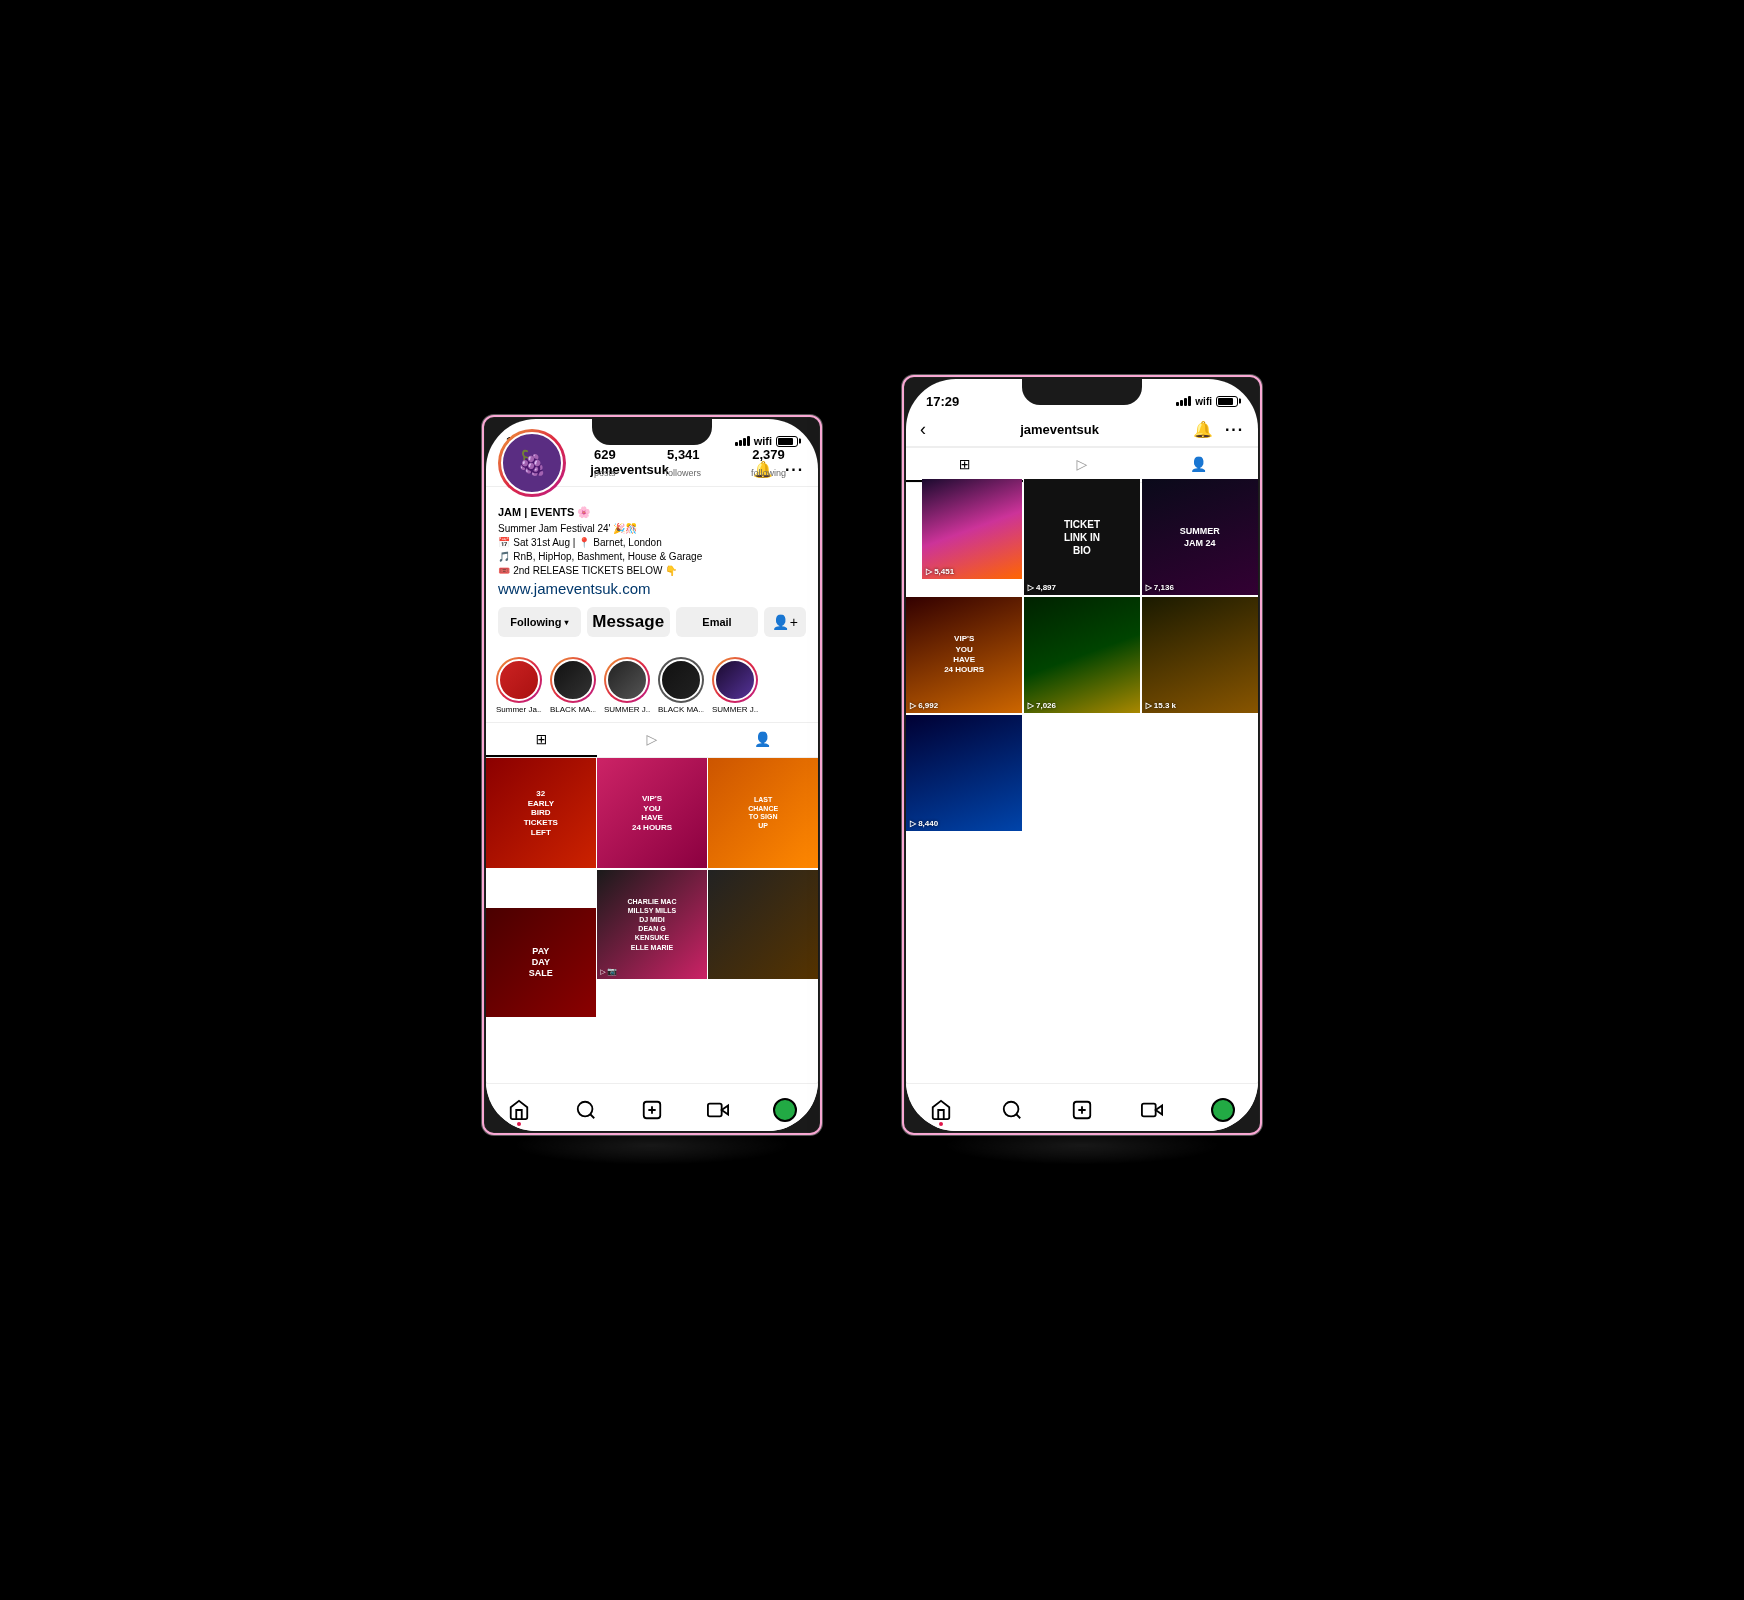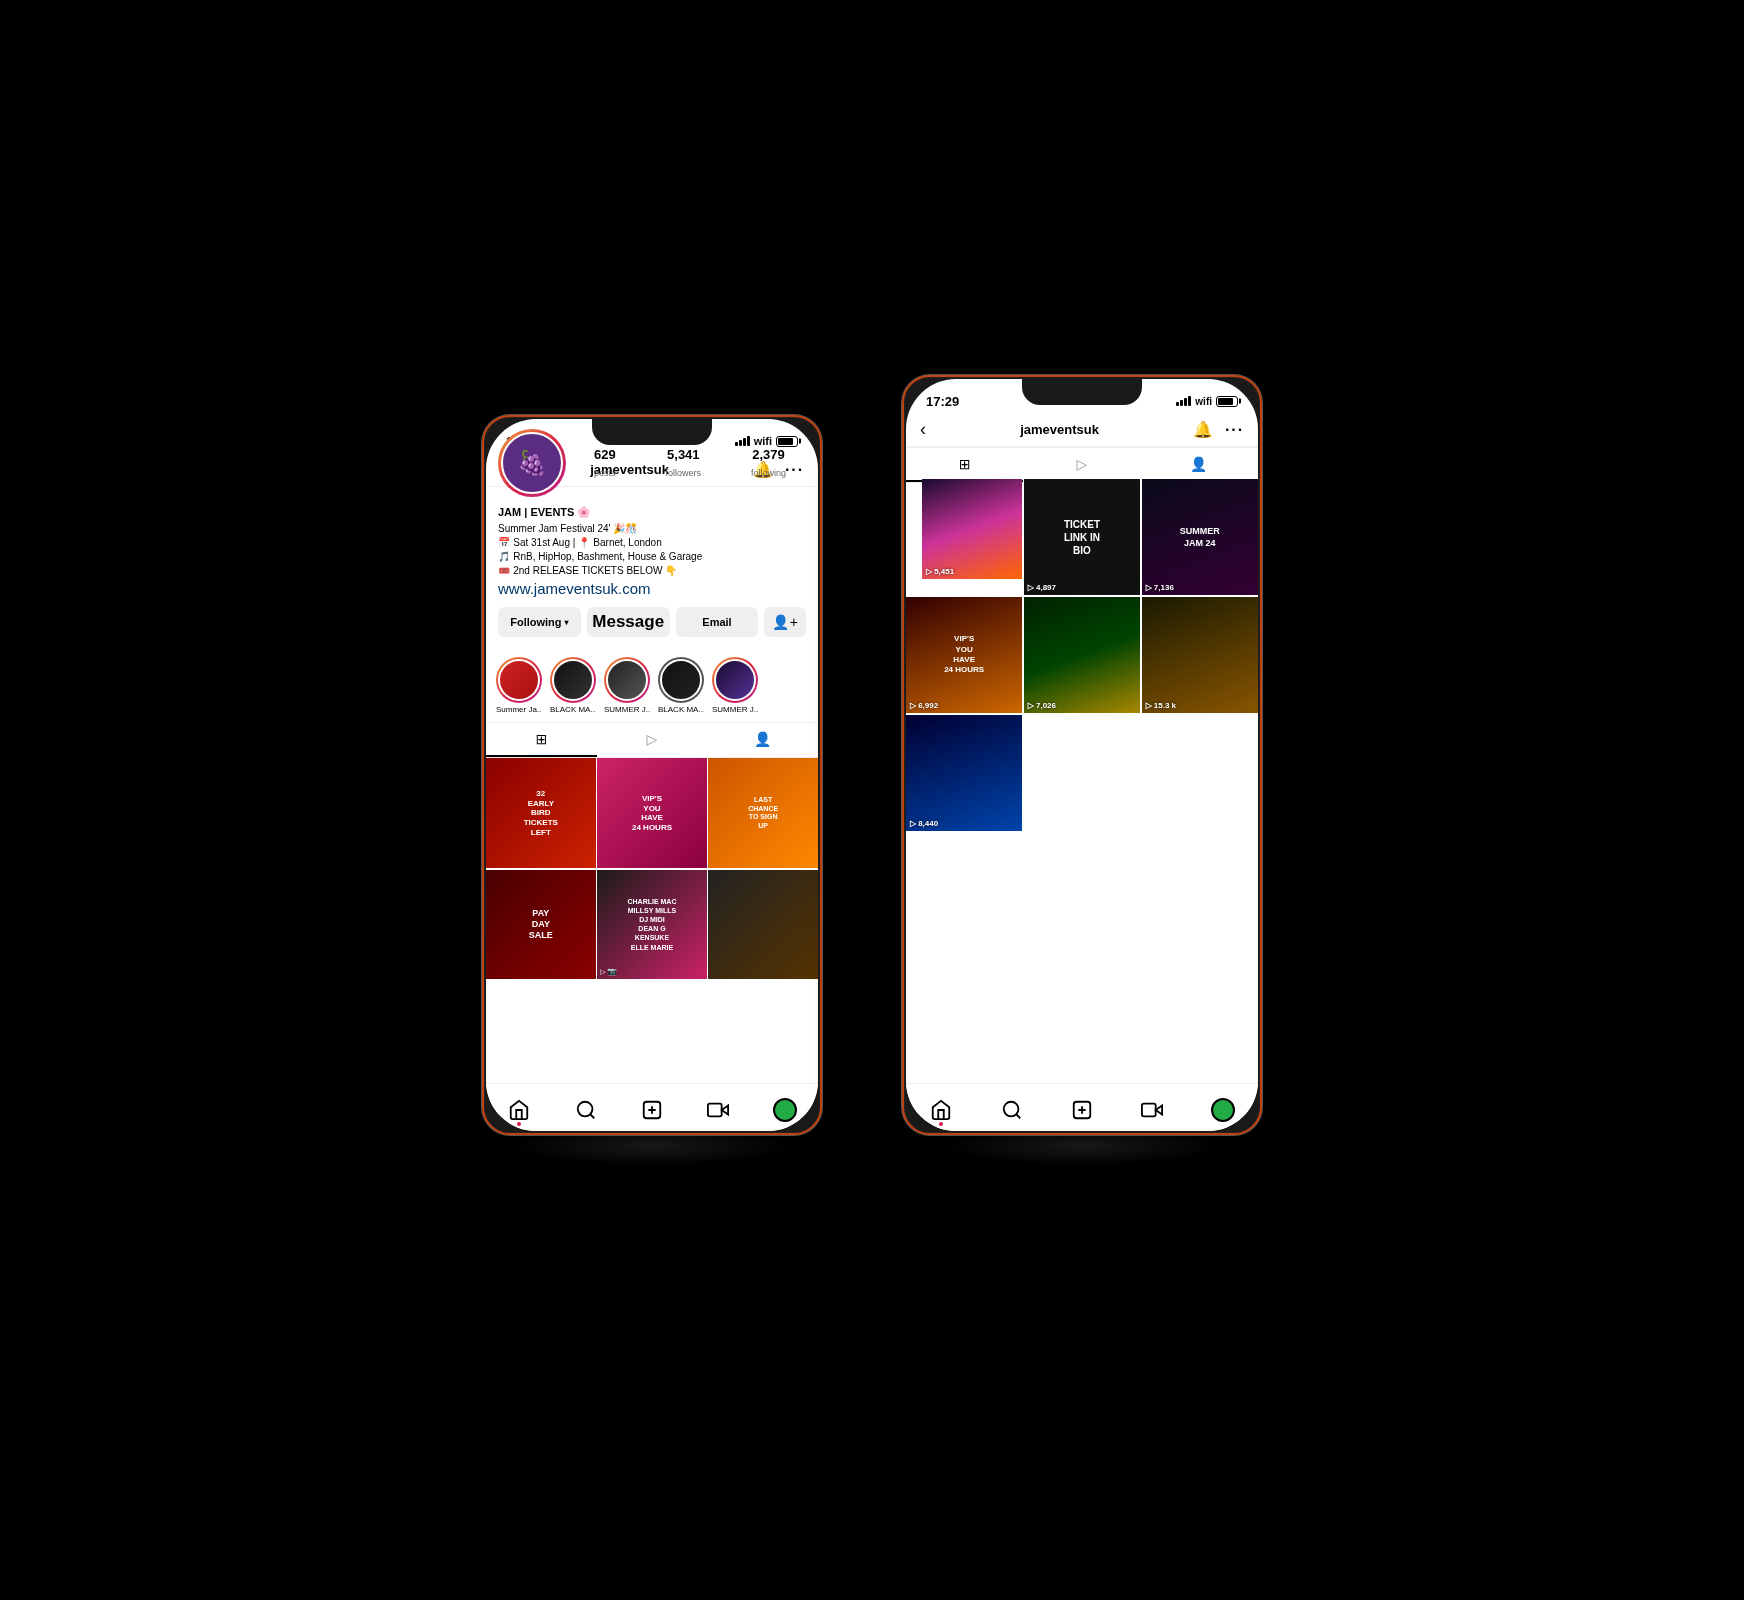--- a/index.html
+++ b/index.html
@@ -15,23 +15,23 @@
     }
     .scene {
       display: flex;
       align-items: flex-end;
       gap: 80px;
       padding-bottom: 60px;
     }
 
     
     .phone {
-      border-radius: 28px;
+      border-radius: 12px;
       background: #1a1a1a;
-      border: 2px solid #c2410c;
+      border: 2px solid #f9a8d4;
       box-shadow: 0 0 0 1px #555, 0 30px 80px rgba(0,0,0,0.8), inset 0 0 0 1px #222;
       position: relative;
     }
     .phone-left {
       width: 340px;
       height: 720px;
     }
     .phone-right {
       width: 360px;
       height: 760px;
@@ -279,21 +279,21 @@
       display: flex;
       align-items: center;
       gap: 2px;
     }
     .post-count::before { content: '▷'; font-size: 7px; }
 
     
     .bg-red { background: linear-gradient(135deg, #8B0000, #cc2200); }
     .bg-pink { background: linear-gradient(135deg, #cc2366, #8B0040); }
     .bg-orange { background: linear-gradient(135deg, #cc5500, #ff8800); }
-    .bg-dark-red { background: linear-gradient(135deg, #4a0000, #8B0000); }
+    .bg-dark-red { background: linear-gradient(135deg, #4a0000, #8B0000); margin-top: 38px; }
     .bg-party { background: linear-gradient(135deg, #1a1a1a, #cc2266); }
     .bg-crowd { background: linear-gradient(135deg, #222, #553300); }
 
     
     .bottom-nav {
       display: flex;
       justify-content: space-around;
       align-items: center;
       padding: 8px 0 4px;
       border-top: 1px solid #eee;

